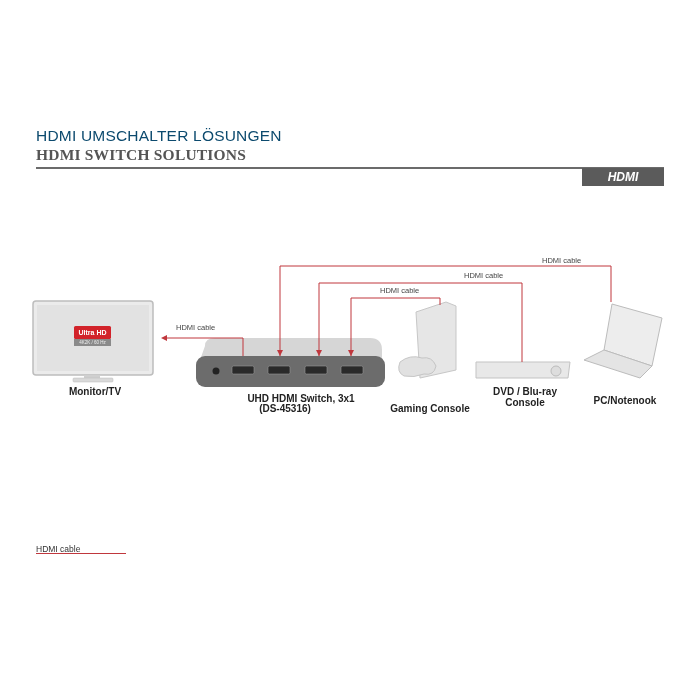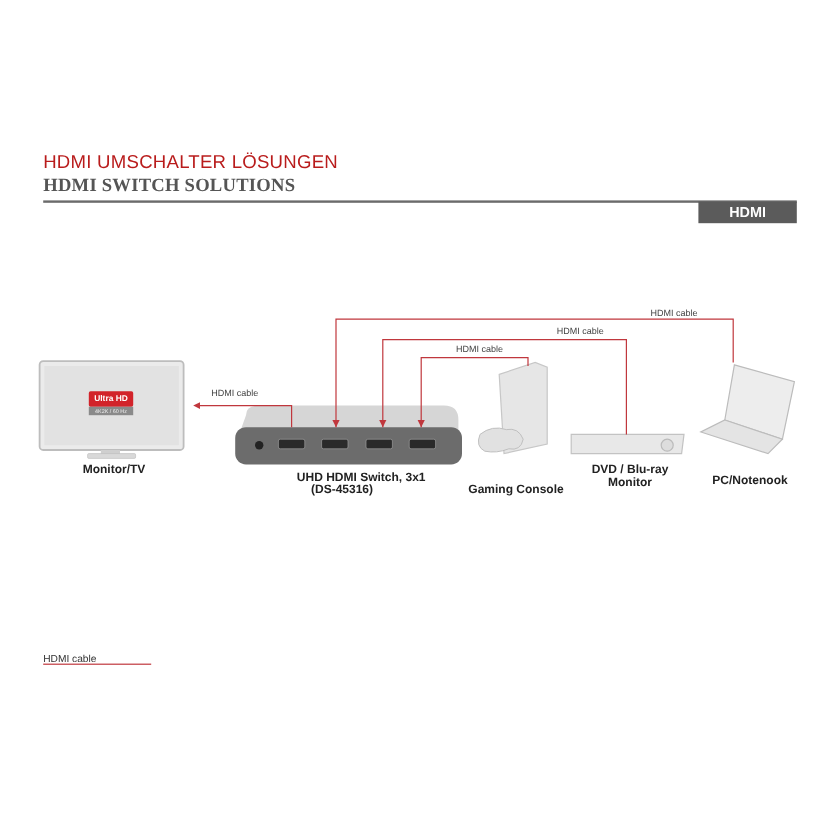--- a/index.html
+++ b/index.html
@@ -1,21 +1,21 @@
 <!DOCTYPE html>
 <html><head>
 <meta charset="utf-8">
 <style>
   html, body { margin:0; padding:0; background:#ffffff; }
   body { width:700px; height:700px; position:relative; overflow:hidden; font-family:"Liberation Sans", sans-serif; }
   .abs { position:absolute; }
-  .title-de { left:36px; top:127px; font-size:15.5px; color:#b91c1c; letter-spacing:0.2px; }
+  .title-de { left:36px; top:127px; font-size:15.5px; color:#0c4a6e; letter-spacing:0.2px; }
   .title-en { left:36px; top:146px; font-size:15.5px; font-weight:bold; color:#555; letter-spacing:0.2px;font-family:Liberation Serif, serif; }
   .title-rule { left:36px; top:167px; width:628px; height:2px; background:#6b6b6b; }
-  .badge { left:582px; top:168px; width:82px; height:18px; background:#5b5b5b; color:#fff; font-weight:bold; font-size:12px; text-align:center; line-height:18px; }
+  .badge { left:582px; top:168px; width:82px; height:18px; background:#5b5b5b; color:#fff; font-weight:bold; font-size:12px; text-align:center; line-height:18px;font-style:italic; }
   .cable-label { font-size:7.5px; color:#444; }
   .dev-label { font-size:10px; font-weight:bold; color:#222; text-align:center; }
   .legend-label { left:36px; top:544px; font-size:8.5px; color:#333; }
   .legend-line { left:36px; top:553px; width:90px; height:1px; background:#c0373d; }
   svg { position:absolute; left:0; top:0; }
 </style>
 </head>
 <body>
 
 <div class="abs title-de">HDMI UMSCHALTER LÖSUNGEN</div>
@@ -82,17 +82,17 @@
 
 <div class="abs cable-label" style="left:176px;top:323px;">HDMI cable</div>
 <div class="abs cable-label" style="left:380px;top:286px;">HDMI cable</div>
 <div class="abs cable-label" style="left:464px;top:271px;">HDMI cable</div>
 <div class="abs cable-label" style="left:542px;top:256px;">HDMI cable</div>
 
 <div class="abs dev-label" style="left:50px;top:386px;width:90px;">Monitor/TV</div>
 <div class="abs dev-label" style="left:236px;top:393px;width:130px;">UHD HDMI Switch, 3x1</div>
 <div class="abs dev-label" style="left:220px;top:403px;width:130px;">(DS-45316)</div>
 <div class="abs dev-label" style="left:390px;top:403px;width:80px;">Gaming Console</div>
-<div class="abs dev-label" style="left:475px;top:386px;width:100px;">DVD / Blu-ray Monitor</div>
+<div class="abs dev-label" style="left:475px;top:386px;width:100px;">DVD / Blu-ray Console</div>
 <div class="abs dev-label" style="left:585px;top:395px;width:80px;">PC/Notenook</div>
 
 <div class="abs legend-label">HDMI cable</div>
 <div class="abs legend-line"></div>
 
 </body></html>

